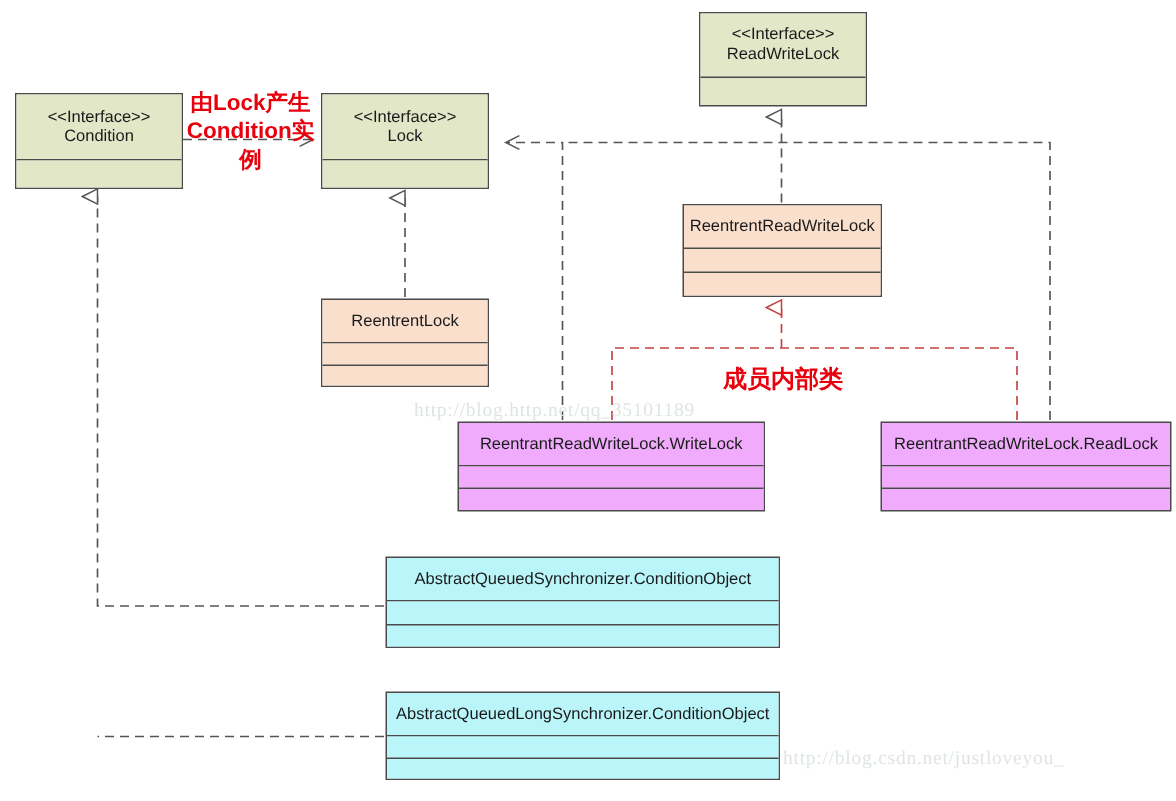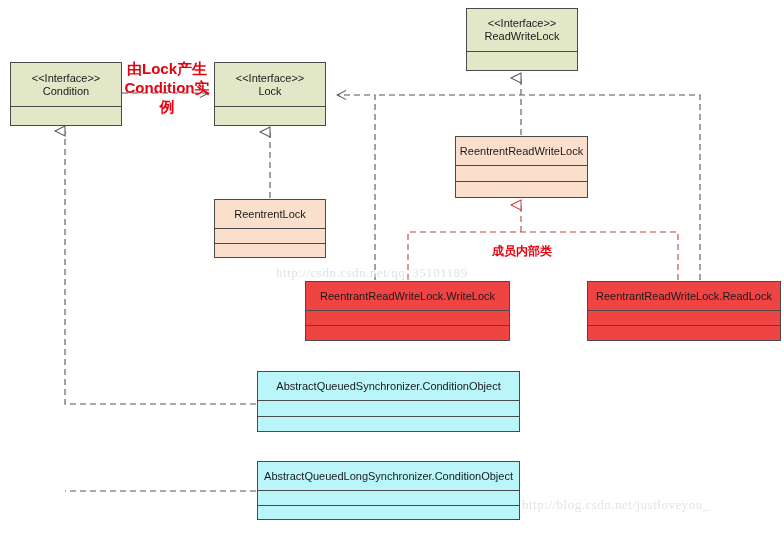--- a/index.html
+++ b/index.html
@@ -15,21 +15,21 @@
     display:flex;flex-direction:column;}
   .uml-title{box-sizing:border-box;border-bottom:1px solid #4a4a4a;
     display:flex;align-items:center;justify-content:center;
     text-align:center;line-height:1.15;white-space:pre-line;
     font-size:11px;color:#1a1a1a;padding:14px 4px;}
   .uml-row{box-sizing:border-box;flex:1 1 auto;}
   .uml-row + .uml-row{border-top:1px solid #4a4a4a;}
 
   .c-green  .uml-title,.c-green  .uml-row{background:#e2e7c8;}
   .c-peach  .uml-title,.c-peach  .uml-row{background:#fadfcd;}
-  .c-gray   .uml-title,.c-gray   .uml-row{background:#ef4444;text-align:center;}
+  .c-gray   .uml-title,.c-gray   .uml-row{background:#f0abfc;text-align:center;}
   .c-cyan   .uml-title,.c-cyan   .uml-row{background:#b9f5f9;}
 
   .note{position:absolute;color:#e8000d;font-weight:bold;font-size:15px;
     line-height:1.25;text-align:center;white-space:pre-line;}
 
   .wm{position:absolute;color:#dfe6e0;font-size:13px;
     font-family:"Liberation Serif","DejaVu Serif",serif;letter-spacing:.5px;
     white-space:nowrap;}
 </style>
 </head>
@@ -64,21 +64,21 @@
       <path d="M256 404 L65 404 L65 131" marker-end="url(#hollowTriUp)"></path>
       <path d="M256 491 L65 491"></path>
     </g>
 
     <g stroke="#c44040" fill="none" stroke-width="1.1" stroke-dasharray="6,4">
       <path d="M521 232 L521 205" marker-end="url(#hollowTriUpRed)"></path>
       <path d="M408 280 L408 232 L678 232 L678 280"></path>
     </g>
   </svg>
 
-  <div class="wm" style="left:276px;top:265px;">http://csdn.csdn.net/qq_35101189</div>
+  <div class="wm" style="left:276px;top:265px;">http://blog.http.net/qq_35101189</div>
   <div class="wm" style="left:522px;top:497px;">http://blog.csdn.net/justloveyou_</div>
 
   <div class="uml-box c-green" style="left:10px;top:62px;width:112px;height:64px;">
     <div class="uml-title" style="height:44px;">&lt;&lt;Interface&gt;&gt;
 Condition</div>
     <div class="uml-row"></div>
   </div>
 
   <div class="uml-box c-green" style="left:214px;top:62px;width:112px;height:64px;">
     <div class="uml-title" style="height:44px;">&lt;&lt;Interface&gt;&gt;
@@ -124,15 +124,15 @@
 
   <div class="uml-box c-cyan" style="left:257px;top:461px;width:263px;height:59px;">
     <div class="uml-title" style="height:21px;">AbstractQueuedLongSynchronizer.ConditionObject</div>
     <div class="uml-row"></div>
     <div class="uml-row"></div>
   </div>
 
   <div class="note" style="left:124px;top:60px;width:86px;">由Lock产生
 Condition实例</div>
 
-  <div class="note" style="left:466px;top:244px;width:112px;font-size:12px;">成员内部类</div>
+  <div class="note" style="left:466px;top:244px;width:112px;font-size:16px;">成员内部类</div>
 
 </div>
 
 </body></html>

